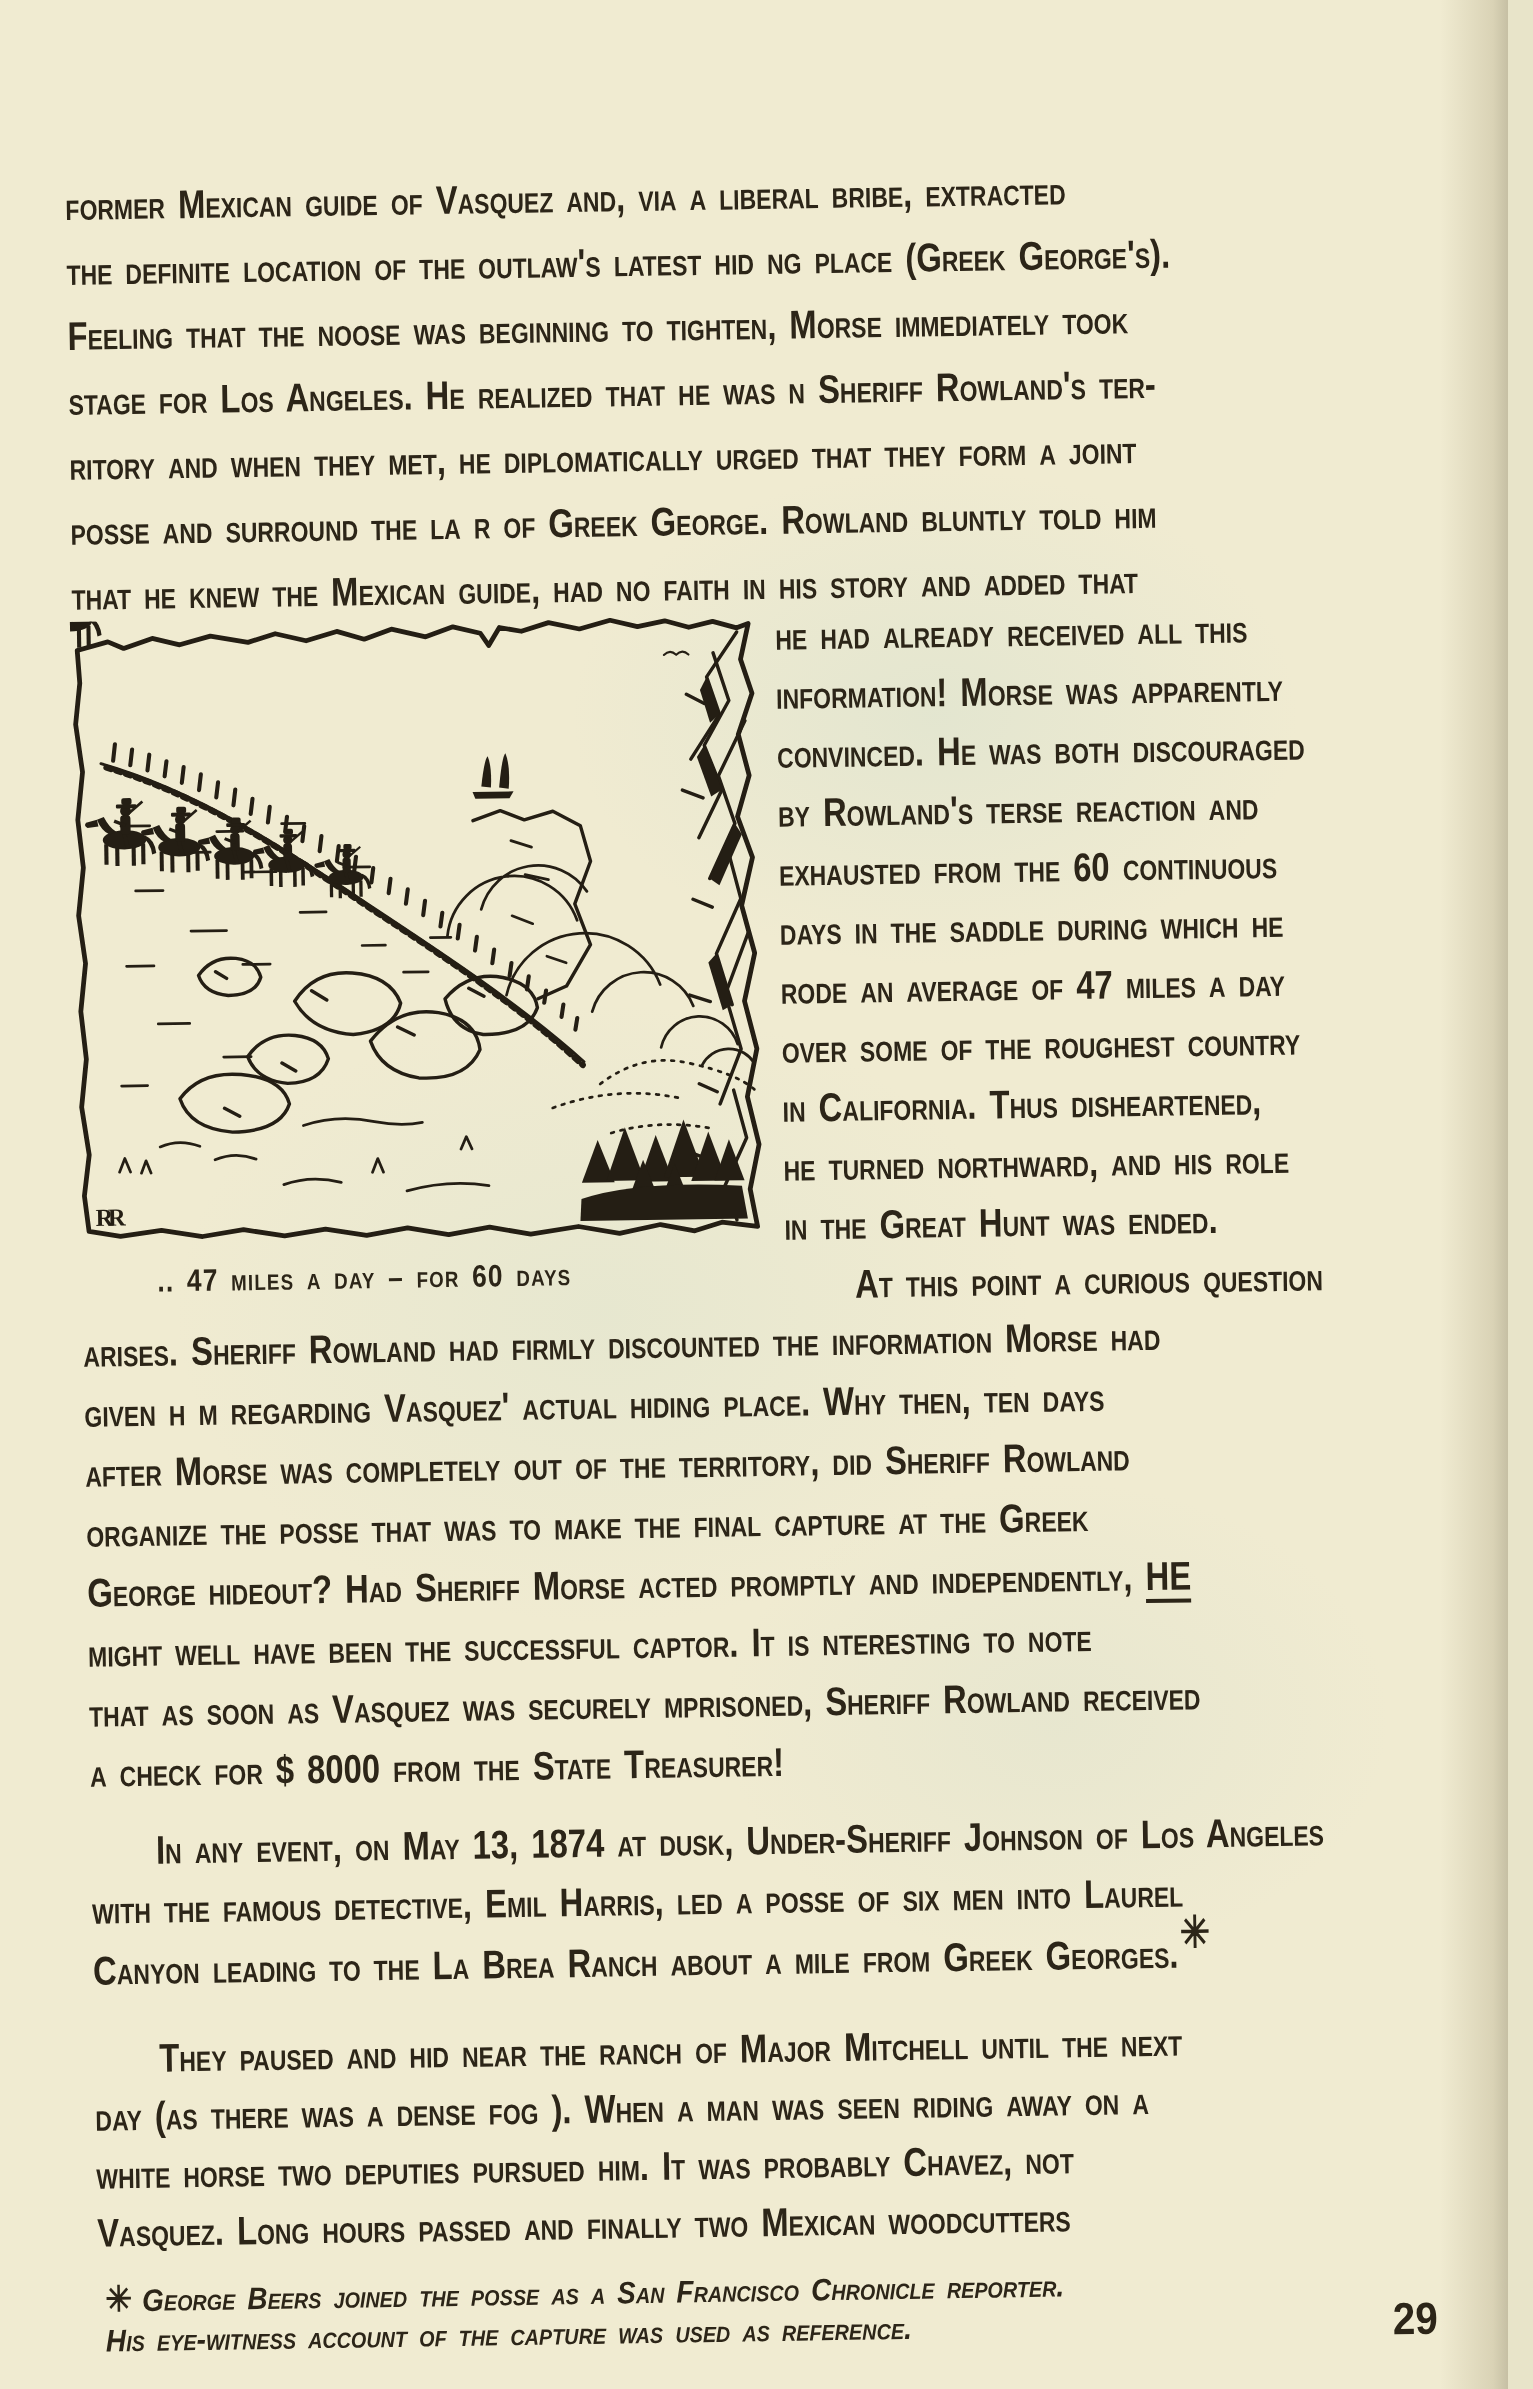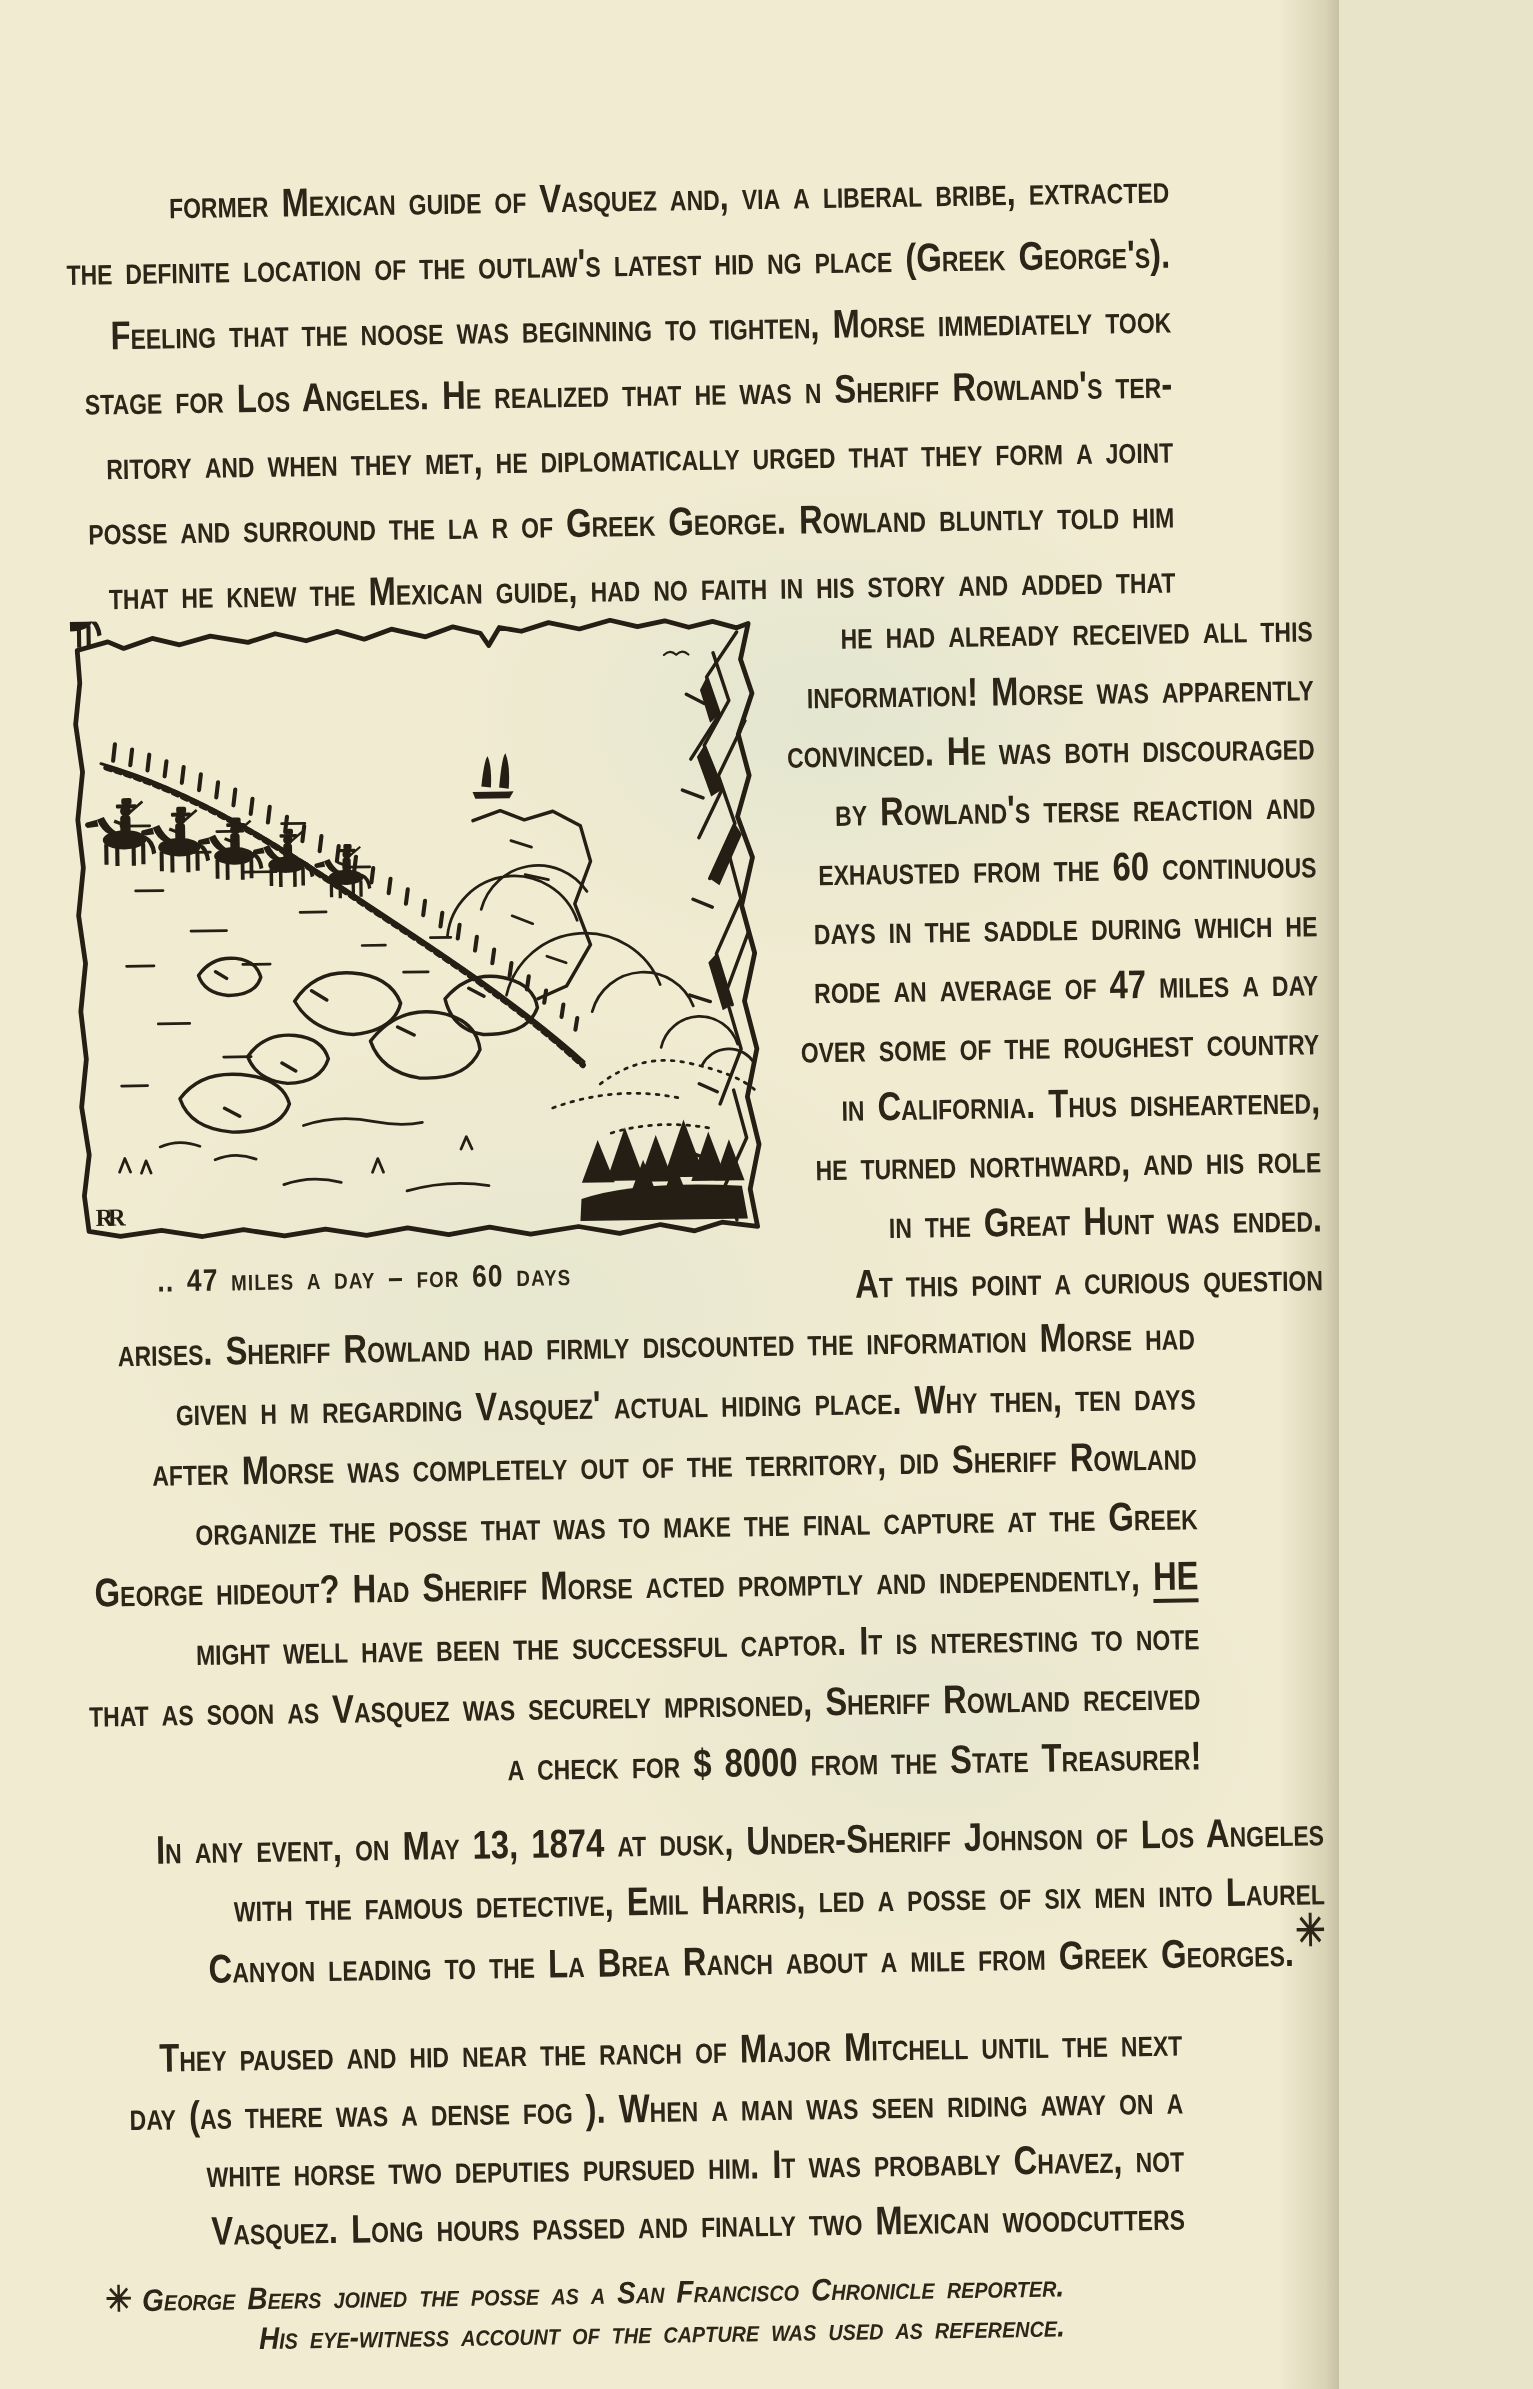--- a/index.html
+++ b/index.html
@@ -2,28 +2,27 @@
 <html style="font-size:11px"><head>
 <meta charset="utf-8">
 <style>
   html,body{margin:0;padding:0;}
   body{
     width:1534px;height:2389px;overflow:hidden;
     background:#e8e4c9;
     font-family:"Liberation Sans", sans-serif;
   }
   .page{
-    position:relative;width:1339px;height:2389px;overflow:hidden;
+    position:relative;width:1508px;height:2389px;overflow:hidden;
     background-color:#f0ebd1;
     background-image:
       radial-gradient(ellipse 520px 356px at 62% 30%, rgba(182,211,203,0.22), transparent 70%),
       radial-gradient(ellipse 615px 445px at 40% 55%, rgba(182,211,199,0.16), transparent 70%),
       radial-gradient(ellipse 479px 342px at 70% 72%, rgba(182,205,196,0.15), transparent 70%),
       linear-gradient(to right, rgba(0,0,0,0) 95.5%, rgba(150,138,100,0.25) 99%, rgba(120,110,80,0.35) 100%);
-    text-align: right;
   }
   .sheet{
     position:absolute;left:0;top:0;width:1534px;height:2389px;
     transform:rotate(-0.9deg);transform-origin:50% 50%;
     color:#2c2518;
   }
   .txt{
     position:absolute;
     font-variant:small-caps;
     font-weight:bold;

